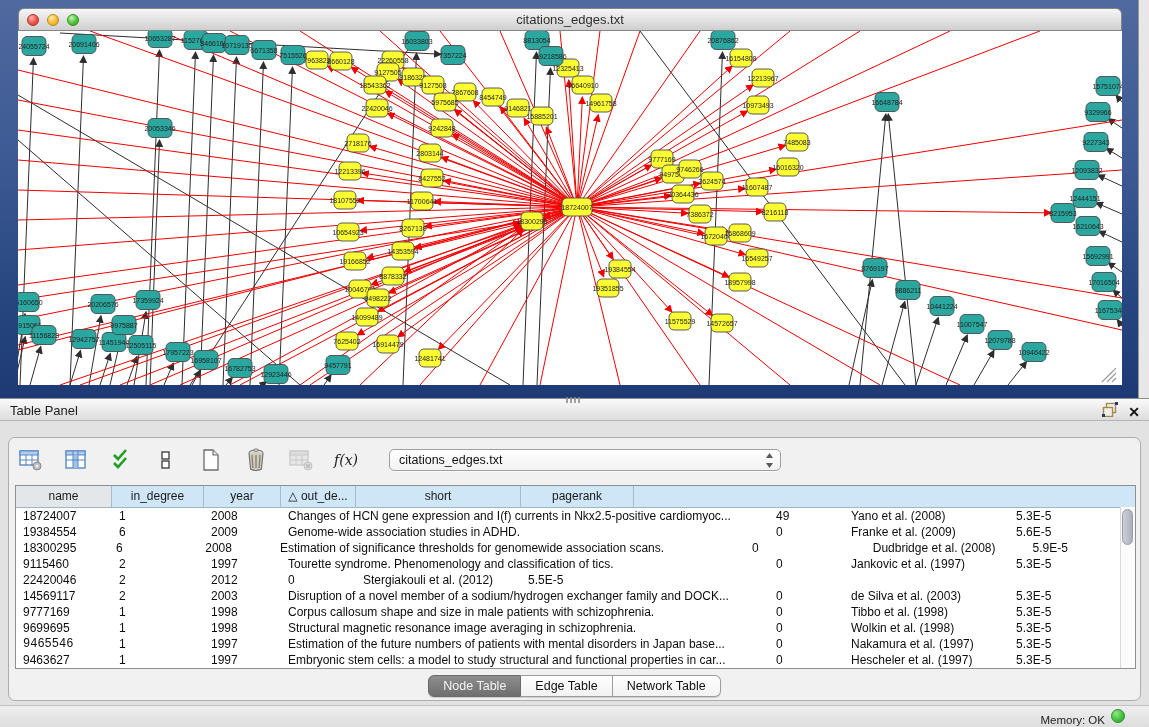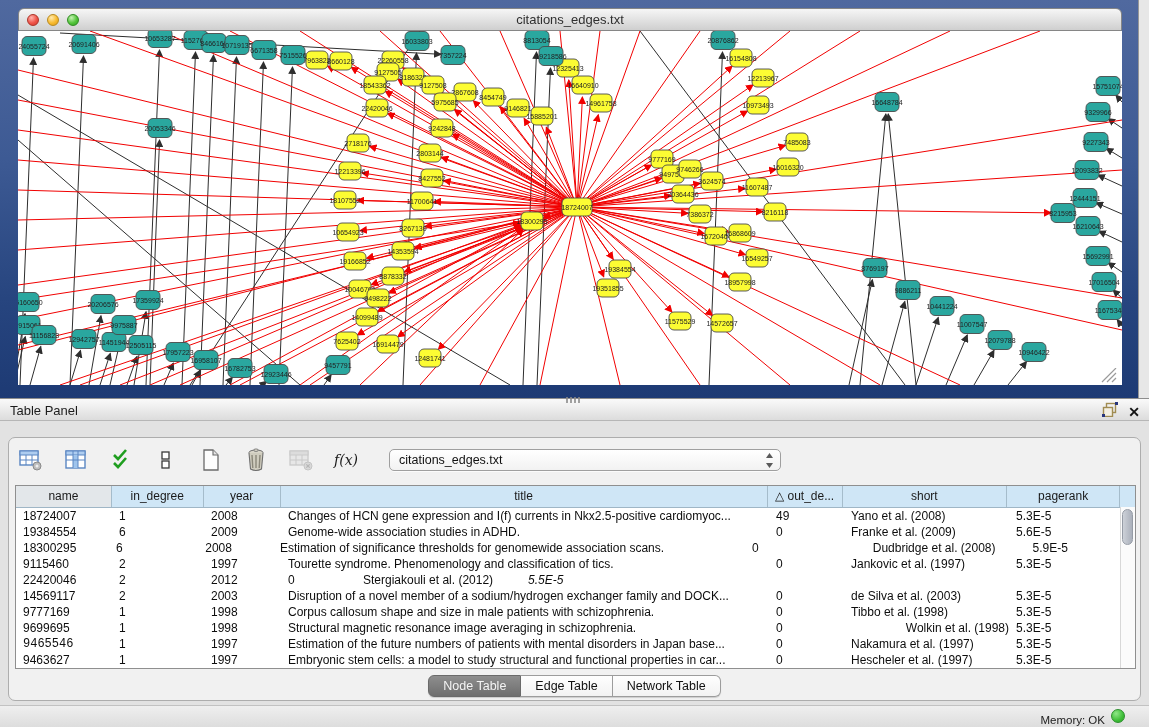--- a/index.html
+++ b/index.html
@@ -554,21 +554,20 @@
             </svg>
           </span>
         </div>
       </div>
 
       <div class="tablewrap">
         <div class="thead" id="thead">
             <div class="th first" style="width: 96px;">name</div>
             <div class="th" style="width: 92px;">in_degree</div>
             <div class="th" style="width: 77px;">year</div>
-            <div class="th" style="width: 488px;">title</div>
             <div class="th" style="width: 75px;">△ out_de...</div>
             <div class="th" style="width: 165px;">short</div>
             <div class="th" style="width: 113px;">pagerank</div>
             <div class="th fill" style="width: 15px;"></div>
           </div>
         <div id="tbody">
             <div class="tr">
               <div class="td" style="width: 96px;">18724007</div>
               <div class="td" style="width: 92px;">1</div>
               <div class="td" style="width: 77px;">2008</div>
@@ -603,21 +602,21 @@
               <div class="td" style="width: 75px;">0</div>
               <div class="td" style="width: 165px;">Jankovic et al. (1997)</div>
               <div class="td" style="width: 113px;">5.3E-5</div>
             </div>
             <div class="tr">
               <div class="td" style="width: 96px;">22420046</div>
               <div class="td" style="width: 92px;">2</div>
               <div class="td" style="width: 77px;">2012</div>
               <div class="td" style="width: 75px;">0</div>
               <div class="td" style="width: 165px;">Stergiakouli et al. (2012)</div>
-              <div class="td" style="width: 113px; font-style: italic;">5.5E-5</div>
+              <div class="td" style="width: 113px;">5.5E-5</div>
             </div>
             <div class="tr">
               <div class="td" style="width: 96px;">14569117</div>
               <div class="td" style="width: 92px;">2</div>
               <div class="td" style="width: 77px;">2003</div>
               <div class="td" style="width: 488px;">Disruption of a novel member of a sodium/hydrogen exchanger family and DOCK...</div>
               <div class="td" style="width: 75px;">0</div>
               <div class="td" style="width: 165px;">de Silva et al. (2003)</div>
               <div class="td" style="width: 113px;">5.3E-5</div>
             </div>
@@ -629,21 +628,21 @@
               <div class="td" style="width: 75px;">0</div>
               <div class="td" style="width: 165px;">Tibbo et al. (1998)</div>
               <div class="td" style="width: 113px;">5.3E-5</div>
             </div>
             <div class="tr">
               <div class="td" style="width: 96px;">9699695</div>
               <div class="td" style="width: 92px;">1</div>
               <div class="td" style="width: 77px;">1998</div>
               <div class="td" style="width: 488px;">Structural magnetic resonance image averaging in schizophrenia.</div>
               <div class="td" style="width: 75px;">0</div>
-              <div class="td" style="width: 165px; text-align: right;">Wolkin et al. (1998)</div>
+              <div class="td" style="width: 165px;">Wolkin et al. (1998)</div>
               <div class="td" style="width: 113px;">5.3E-5</div>
             </div>
             <div class="tr">
               <div class="td" style="width: 96px; font-family: Liberation Mono, monospace;">9465546</div>
               <div class="td" style="width: 92px;">1</div>
               <div class="td" style="width: 77px;">1997</div>
               <div class="td" style="width: 488px;">Estimation of the future numbers of patients with mental disorders in Japan base...</div>
               <div class="td" style="width: 75px;">0</div>
               <div class="td" style="width: 165px;">Nakamura et al. (1997)</div>
               <div class="td" style="width: 113px;">5.3E-5</div>

